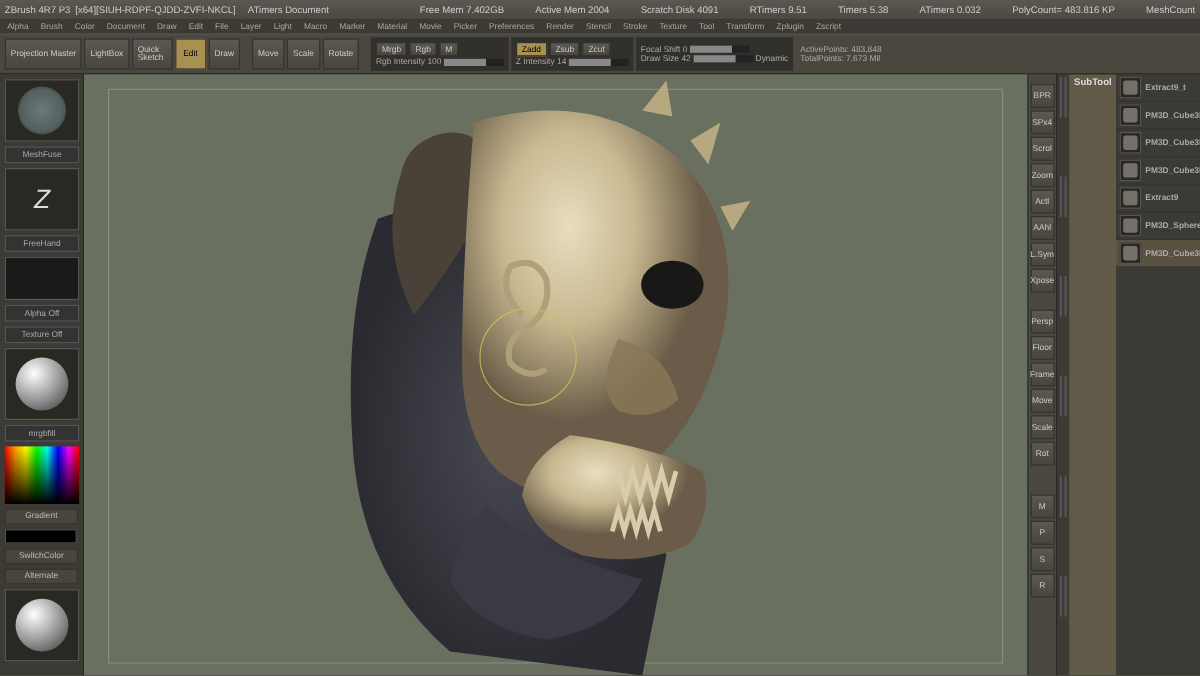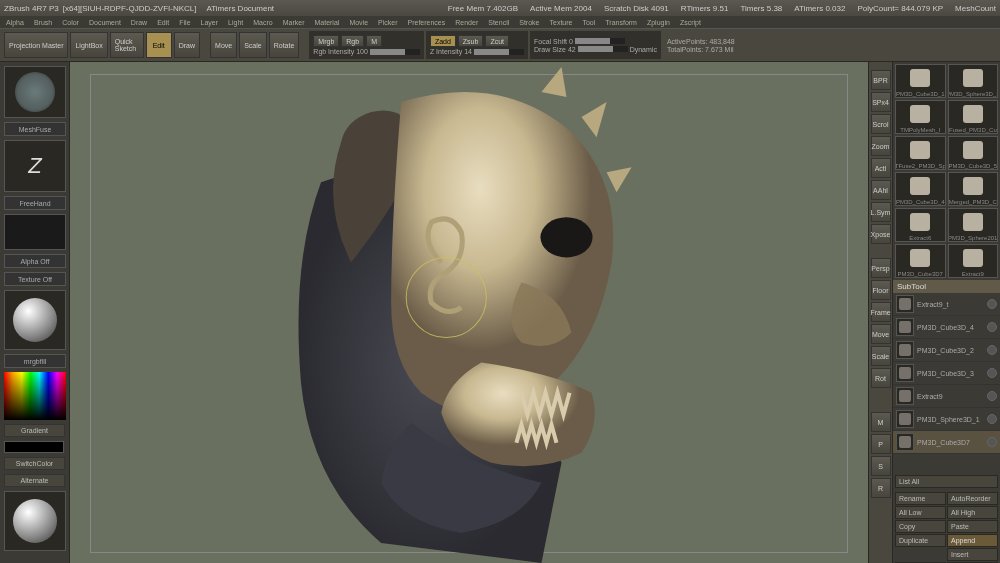--- a/index.html
+++ b/index.html
@@ -17,21 +17,21 @@
   background: linear-gradient(#5a5850, #4a4840);
   display: flex;
   align-items: center;
   padding: 0 4px;
   font-size: 8px;
   color: #ccc;
 }
 .titlebar .centerstats {
   margin-left: auto;
   display: flex;
-  gap: 12px;
+  gap: 26px;
 }
 .titlebar .rightgroup { margin-left: auto; display: flex; gap: 6px; align-items: center; }
 .chip { background: #2a2822; padding: 1px 6px; border-radius: 2px; font-size: 8px; border: 1px solid #555; }
 .menubar {
   height: 12px;
   background: #3c3a34;
   display: flex;
   gap: 10px;
   padding: 0 6px;
   font-size: 7px;
@@ -121,26 +121,27 @@
 .skull svg { width: 100%; height: 100%; }
 .navcol {
   width: 24px;
   background: #4a483e;
   display: flex; flex-direction: column; gap: 2px;
   border-left: 1px solid #2a2822;
   padding-top: 8px;
 }
 .navbtn { width:20px; height:20px; margin:0 auto; background: linear-gradient(#5c5a50,#48463c); border:1px solid #333; display:flex; align-items:center; justify-content:center; font-size:7px; color:#ccc; cursor:pointer; }
 .rightpanel {
-  width: 108px;
+  width: 120px;
   background: #3c3a34;
   border-left: 1px solid #2a2822;
   display: flex;
-  flex-direction: column;
+  flex-direction: row;
   overflow: hidden;
+  font-weight: bold;
 }
 .thumbgrid { display: grid; grid-template-columns: 1fr 1fr; gap: 2px; padding: 2px; }
 .thumb {
   height: 34px; background: #2a2822; border:1px solid #555; position:relative; display:flex; align-items:flex-end; justify-content:center; font-size:6px; color:#888; overflow:hidden;
 }
 .thumb::before { content:''; position:absolute; top:4px; left:50%; transform:translateX(-50%); width:20px; height:18px; background:#b8b0a0; border-radius:3px; }
 .subtool-header { background:#625a48; color:#ddd; font-size:8px; padding:2px 4px; }
 .sublist { flex:0 0 180px; overflow:hidden; }
 .subitem { display:flex; align-items:center; gap:3px; padding:2px 3px; border-bottom:1px solid #333; font-size:7px; }
 .subitem .thumb-s { width:18px; height:18px; background:#2a2822; border:1px solid #555; position:relative; }
@@ -158,21 +159,21 @@
   <span>ZBrush 4R7 P3</span>
   <span style="margin-left:4px">[x64][SIUH-RDPF-QJDD-ZVFI-NKCL]</span>
   <span style="margin-left:10px">ATimers Document</span>
   <div class="centerstats">
     <span>Free Mem 7.402GB</span>
     <span>Active Mem 2004</span>
     <span>Scratch Disk 4091</span>
     <span>RTimers 9.51</span>
     <span>Timers 5.38</span>
     <span>ATimers 0.032</span>
-    <span>PolyCount= 844.079 KP</span>
+    <span>PolyCount= 483.816 KP</span>
     <span>MeshCount</span>
   </div>
 </div>
 
 <div class="menubar">
   <span>Alpha</span>
   <span>Brush</span>
   <span>Color</span>
   <span>Document</span>
   <span>Draw</span>

